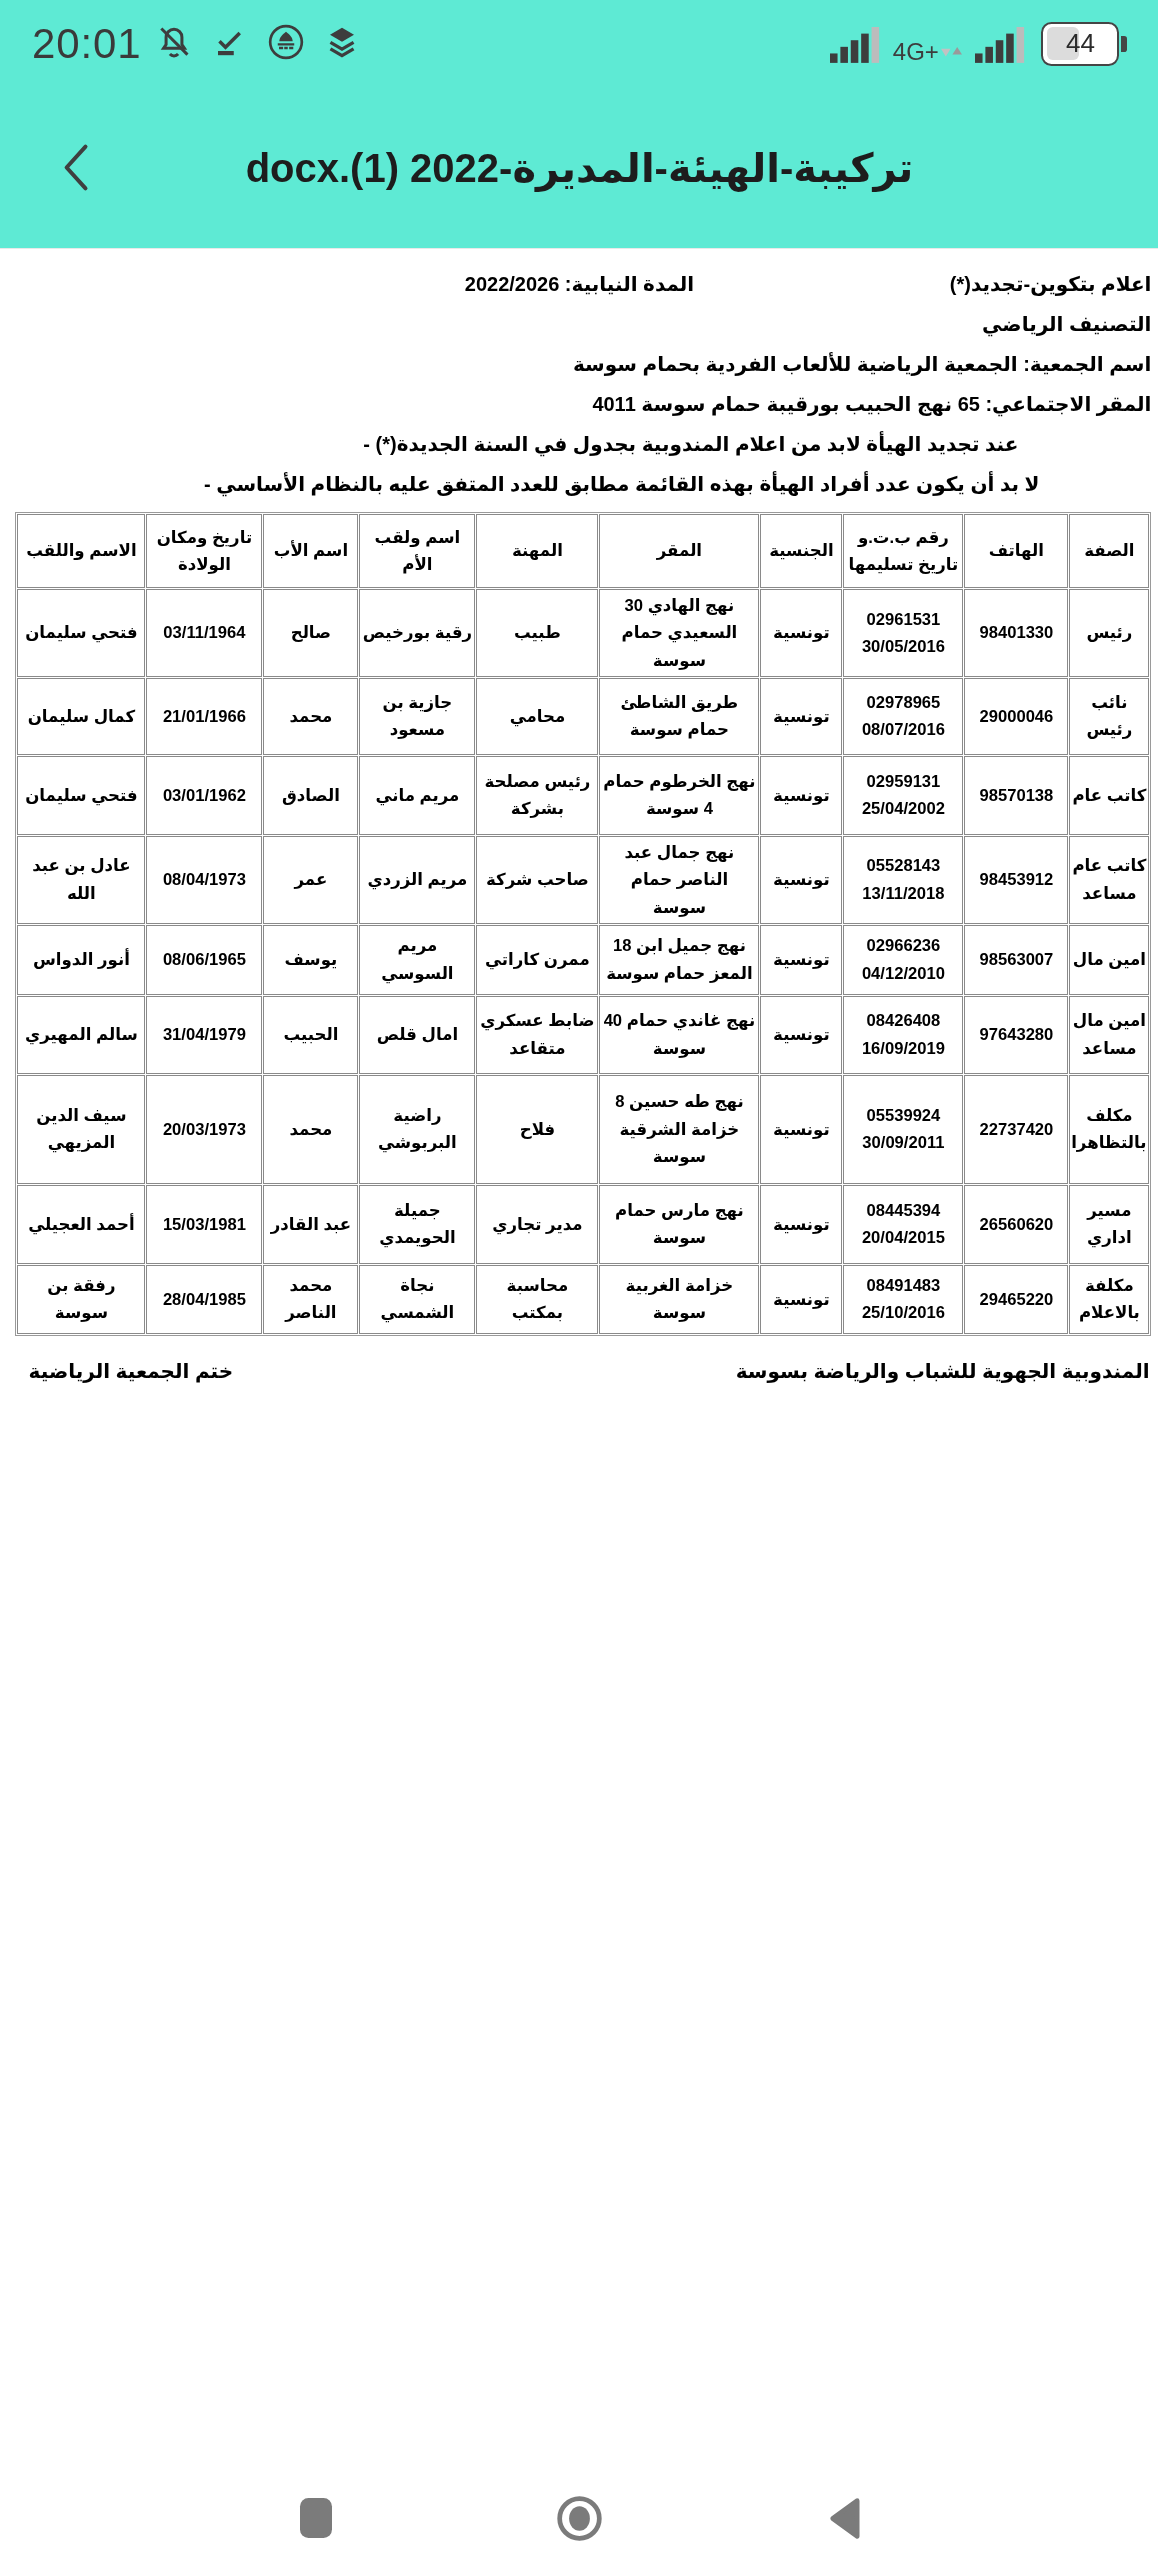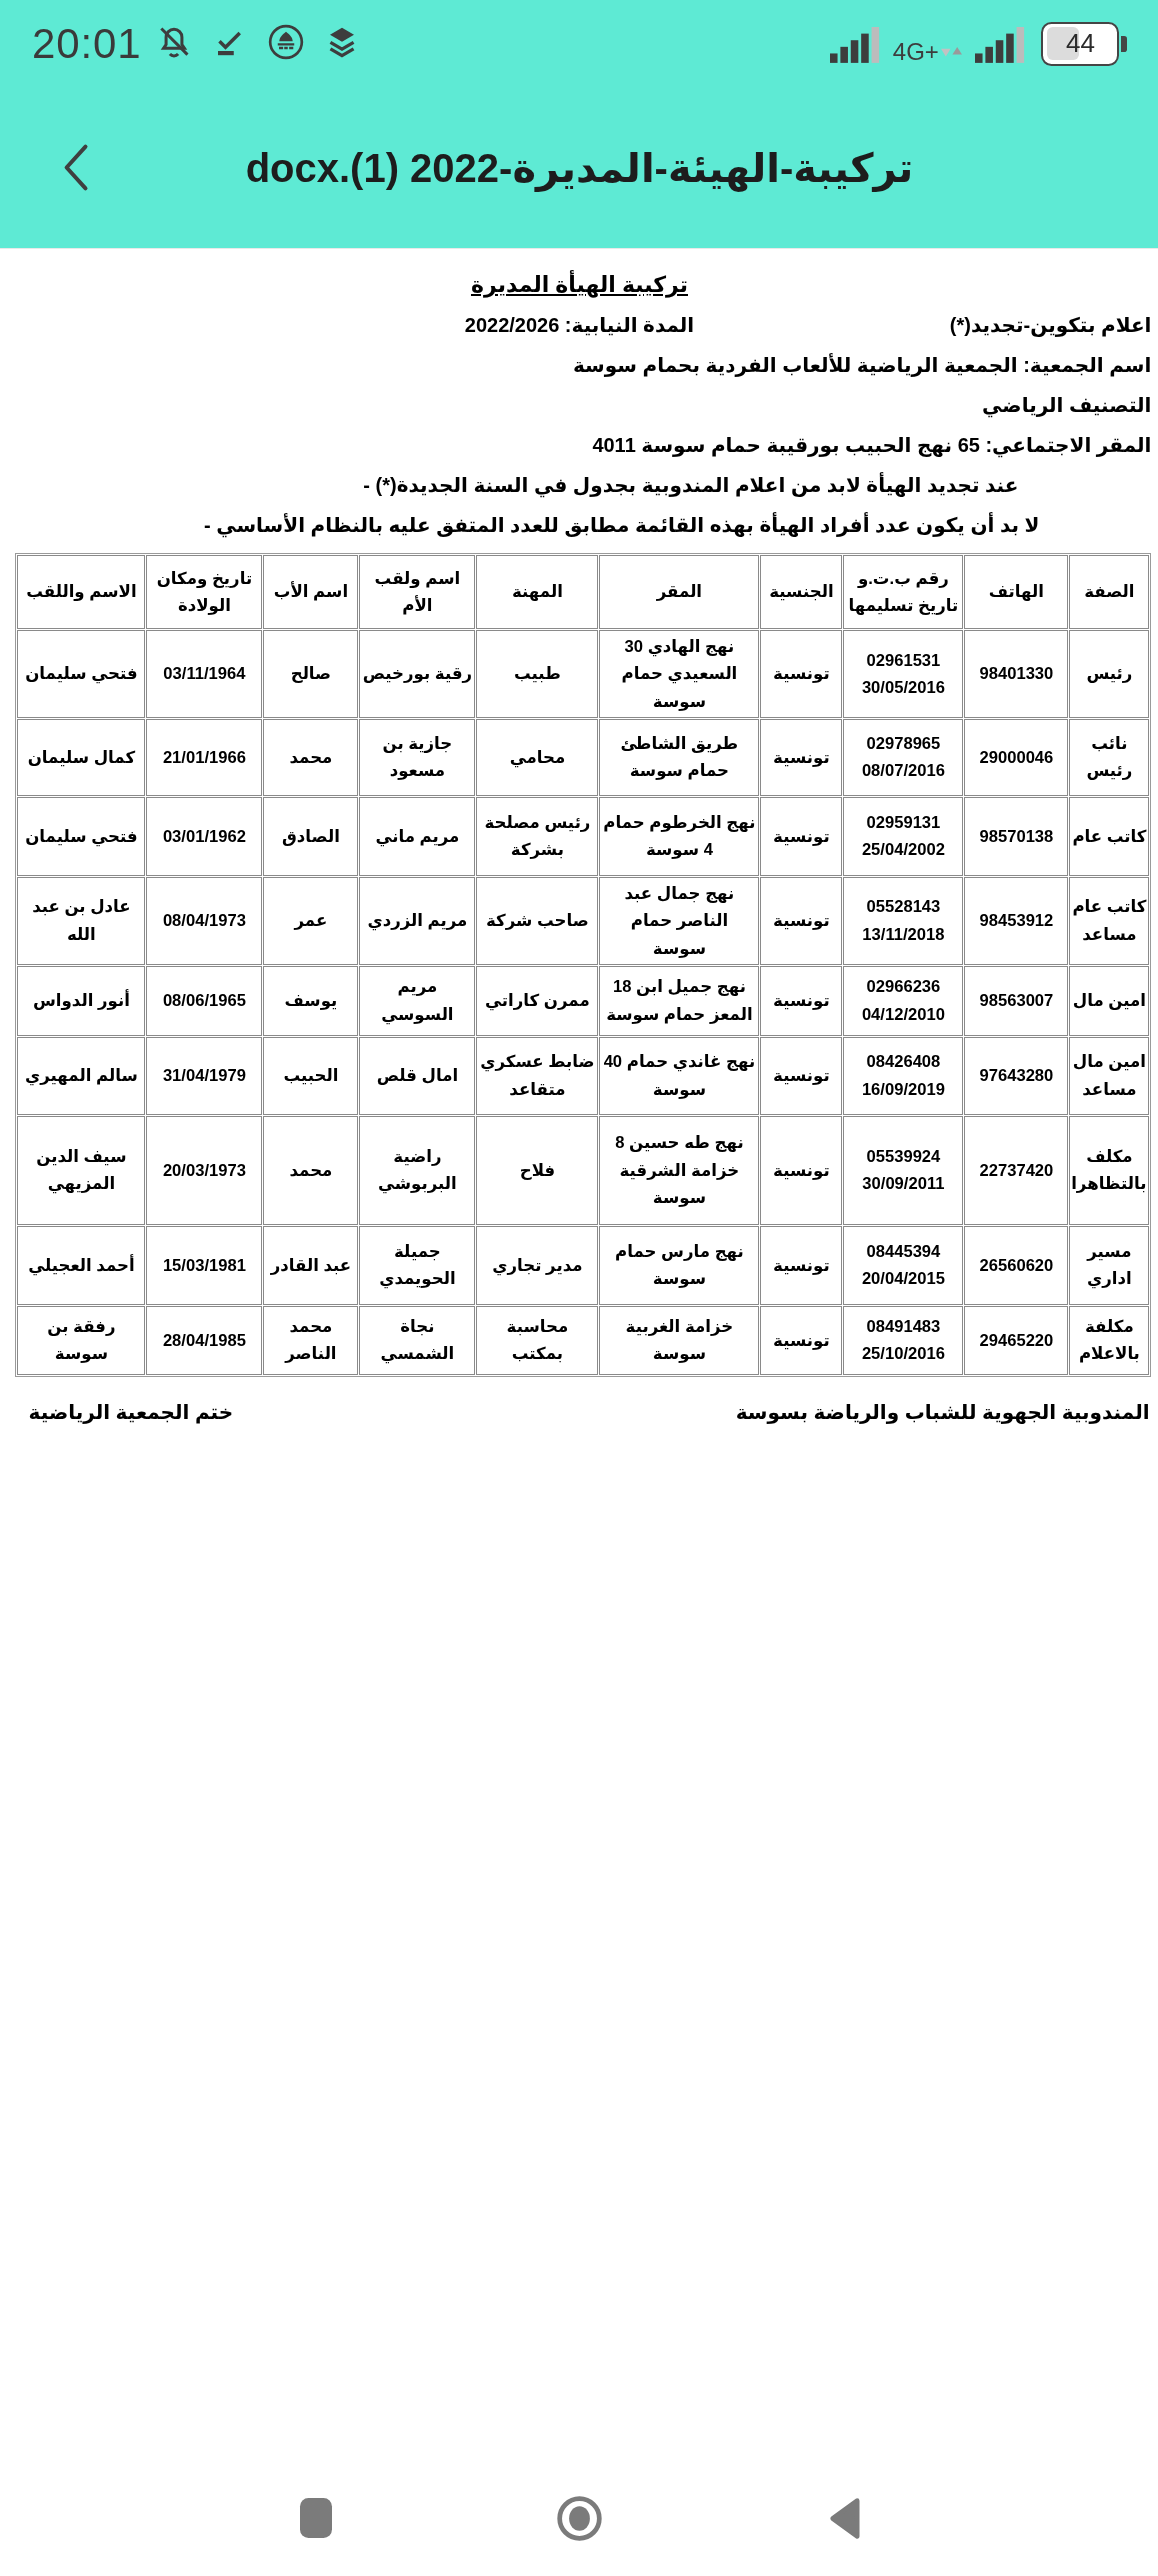--- a/index.html
+++ b/index.html
@@ -140,27 +140,26 @@
     <span class="back-btn">
       <svg width="44" height="53" viewBox="0 0 23 28">
         <polyline points="16,3 6,14 16,25" fill="none" stroke="#3f3f3f" stroke-width="2.1" stroke-linecap="round" stroke-linejoin="round"></polyline>
       </svg>
     </span>
     <span class="file-title">تركيبة-الهيئة-المديرة-2022 (1).docx</span>
   </div>
 </div>
 
 <div class="document">
-  <p class="doc-title">تركيبة الهيأة المديرة</p>
   <p class="doc-line">
     <span>اعلام بتكوين-تجديد(*)</span>
     <span class="center-abs">المدة النيابية: 2022/2026</span>
   </p>
+  <p class="doc-line">التصنيف الرياضي</p>
   <p class="doc-line">اسم الجمعية: الجمعية الرياضية للألعاب الفردية بحمام سوسة</p>
-  <p class="doc-line">التصنيف الرياضي</p>
   <p class="doc-line">المقر الاجتماعي: 65 نهج الحبيب بورقيبة حمام سوسة 4011</p>
   <p class="doc-line doc-note note2">عند تجديد الهيأة لابد من اعلام المندوبية بجدول في السنة الجديدة(*) -</p>
   <p class="doc-line doc-note note1">لا بد أن يكون عدد أفراد الهيأة بهذه القائمة مطابق للعدد المتفق عليه بالنظام الأساسي -</p>
 
   <table class="members-table">
     <colgroup>
       <col class="c0">
         <col class="c1">
         <col class="c2">
         <col class="c3">

